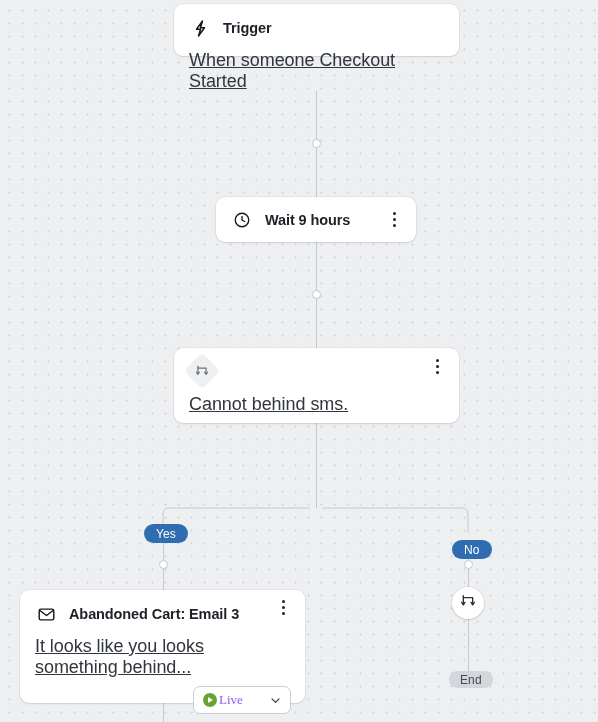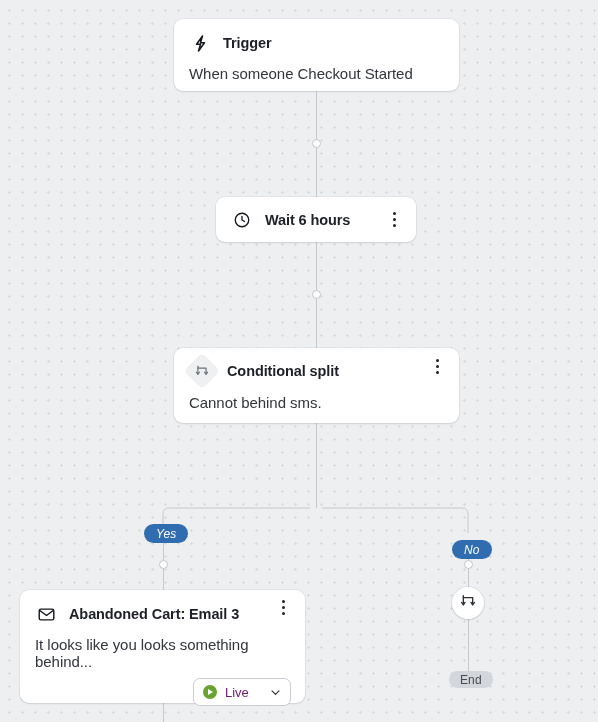--- a/index.html
+++ b/index.html
@@ -72,24 +72,25 @@
   }
   .card-title {
     font-size: 14.5px;
     font-weight: 700;
     color: #1d2026;
     margin-left: 12px;
     letter-spacing: -0.1px;
     white-space: nowrap;
   }
   .card-body {
-    font-size: 15px;
+    font-size: 18px;
     color: #31353c;
     padding: 11px 15px 14px 15px;
     letter-spacing: -0.05px;
+    text-decoration: underline;
   }
   .kebab {
     position: absolute;
     right: 13px;
     top: 50%;
     transform: translateY(-50%);
     width: 18px;
     height: 20px;
     display: flex;
     flex-direction: column;
@@ -135,21 +136,20 @@
     font-size: 12px;
     font-weight: 400;
     letter-spacing: 0.1px;
     box-sizing: border-box;
   }
   .pill.branch {
     background: #2f6cb0;
     color: #ffffff;
     height: 19px;
     padding: 0 12px;
-    font-style: italic;
   }
   .pill.end {
     background: #d3d6db;
     color: #454a52;
     height: 17px;
     padding: 0 11px;
   }
 
   
   .round-node {
@@ -197,23 +197,24 @@
   .play-dot::after {
     content: "";
     width: 0; height: 0;
     border-left: 5px solid #ffffff;
     border-top: 3.4px solid transparent;
     border-bottom: 3.4px solid transparent;
     margin-left: 1.5px;
   }
   .status-label {
     font-size: 13px;
-    color: #701a75;
-    margin-left: 8px;
+    color: #8b5cf6;
+    margin-left: 2px;
     flex: 1 1 auto;
+    font-family: Liberation Serif, serif;
   }
   .chev {
     margin-left: 10px;
     flex: 0 0 auto;
     display: flex;
     align-items: center;
   }
 </style>
 </head>
 <body>
@@ -238,62 +239,61 @@
 
   <div class="vline" style="left:468px; top:543px; height:44px;"></div>
 
   <div class="vline" style="left:468px; top:619px; height:52px;"></div>
 
   <div class="conn-dot" style="left:312px; top:139px;"></div>
   <div class="conn-dot" style="left:312px; top:290px;"></div>
   <div class="conn-dot" style="left:159px; top:560px;"></div>
   <div class="conn-dot" style="left:464px; top:560px;"></div>
 
-  <div class="card" style="left:174px; top:19px; width:285px; height:72px;">
+  <div class="card" style="left:174px; top:4px; width:285px; height:52px;">
     <div class="card-head">
       <span class="glyph">
         <svg width="19" height="19" viewBox="0 0 24 24" fill="none" stroke="#14181d" stroke-width="1.9" stroke-linecap="round" stroke-linejoin="round">
           <path d="M14.5 2.5 L7 13 h5 l-2.5 8.5 L17 11 h-5 z"></path>
         </svg>
       </span>
       <span class="card-title">Trigger</span>
     </div>
     <div class="card-body">When someone Checkout Started</div>
   </div>
 
   <div class="card compact" style="left:216px; top:197px; width:200px; height:45px;">
     <div class="card-head">
       <span class="glyph">
         <svg width="18" height="18" viewBox="0 0 24 24" fill="none" stroke="#14181d" stroke-width="1.8" stroke-linecap="round" stroke-linejoin="round">
           <circle cx="12" cy="12" r="9"></circle>
           <path d="M12 7.2 V12 L15.4 14"></path>
         </svg>
       </span>
-      <span class="card-title">Wait 6 hours</span>
+      <span class="card-title">Wait 9 hours</span>
       <span class="kebab">
           <i></i>
           <i></i>
           <i></i>
         </span>
     </div>
   </div>
 
   <div class="card" style="left:174px; top:348px; width:285px; height:75px;">
     <div class="card-head" style="padding-top:10px;">
       <span class="glyph" style="width:26px;height:26px;">
         <span class="diamond">
           <svg width="14" height="14" viewBox="0 0 24 24" fill="none" stroke="#6b7179" stroke-width="2" stroke-linecap="round" stroke-linejoin="round">
             <path d="M5 4 V16"></path>
             <path d="M5 7 H19 V16"></path>
             <path d="M2.5 14 L5 18 L7.5 14"></path>
             <path d="M16.5 14 L19 18 L21.5 14"></path>
           </svg>
         </span>
       </span>
-      <span class="card-title">Conditional split</span>
       <span class="kebab">
           <i></i>
           <i></i>
           <i></i>
         </span>
     </div>
     <div class="card-body" style="padding-top:10px;">Cannot behind sms.</div>
   </div>
 
   <div class="pill branch" style="left:144px; top:524px;">

